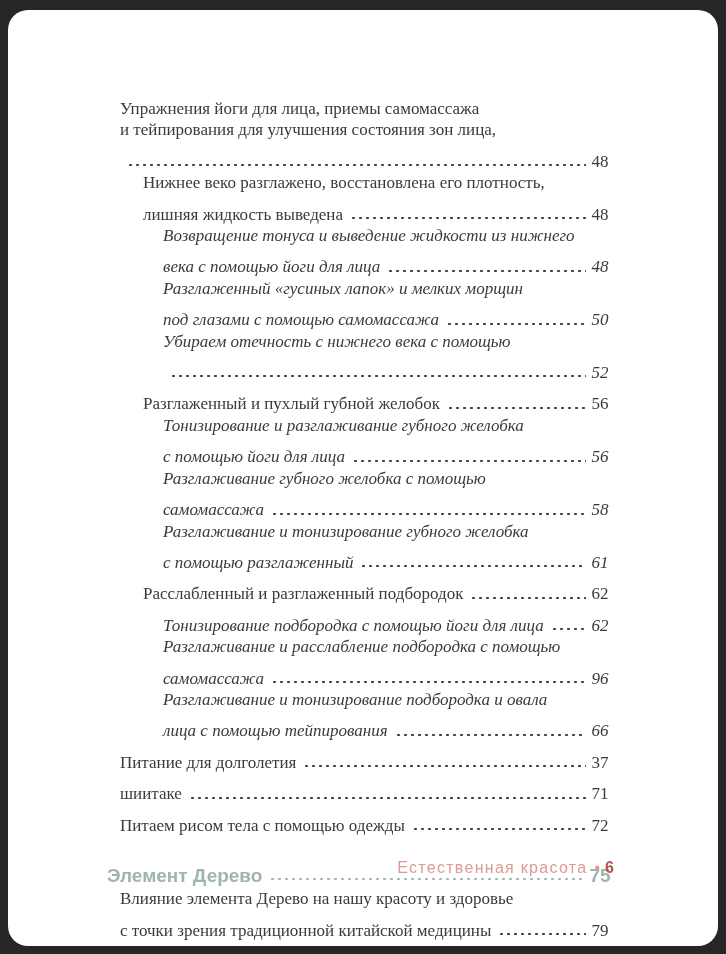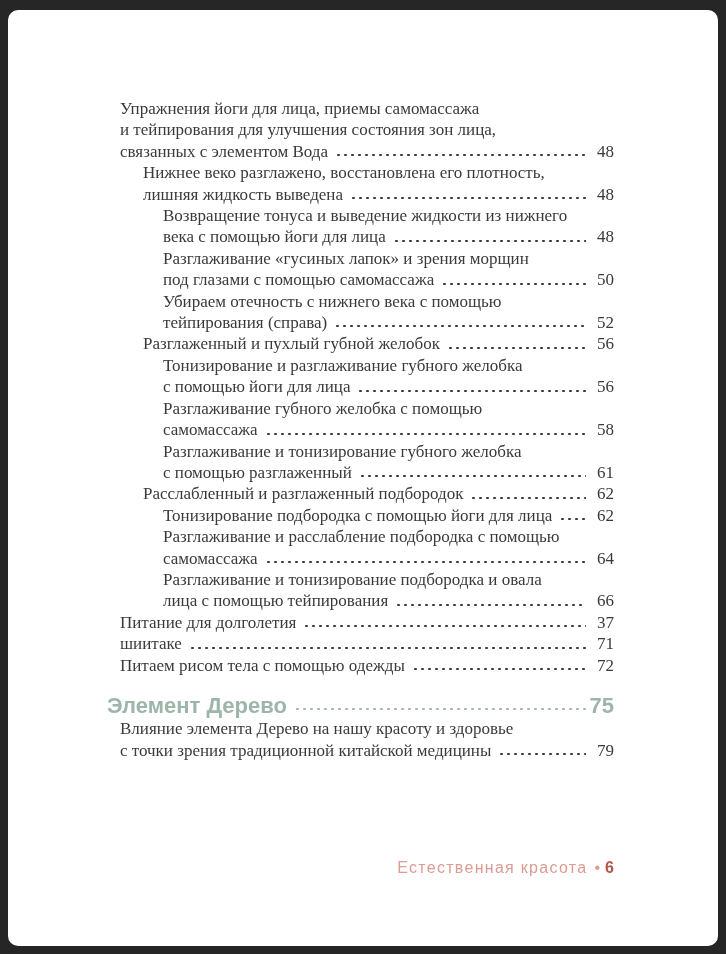--- a/index.html
+++ b/index.html
@@ -13,58 +13,59 @@
     box-sizing: border-box;
     width: 726px; height: 954px;
     background: var(--frame-color, #262626);
     padding: 10px 8px 8px 8px;
   }
   .page {
     position: relative;
     box-sizing: border-box;
     width: 100%; height: 100%;
     background: var(--page-bg, #ffffff);
-    border-radius: 10px;
+    border-radius: 20px;
   }
   .toc {
     box-sizing: border-box;
     padding: 88px 104px 0 112px;
     font-size: 17px;
     line-height: 21.4px;
     color: var(--body-text, #3a3a3a);
   }
   .entry { margin: 0; }
   .entry.lvl2 { margin-left: 23px; font-family: Liberation Serif, serif; }
   .entry.lvl3 { margin-left: 43px; }
-  .entry.italic { }
+  .entry.italic { font-style: italic; }
   .entry.chapter {
     font-family: "Liberation Sans", sans-serif;
     font-weight: bold;
-    font-size: 22px;
+    font-size: 19px;
     color: var(--chapter-green, #9eb6a9);
     margin-left: -13px;
     margin-top: 19px;
     margin-bottom: 2px;
   }
   .line { white-space: nowrap; }
   .line.last { display: flex; align-items: baseline; }
   .line .txt { flex: 0 0 auto; }
   .leader {
     flex: 1 1 auto;
     align-self: stretch;
     margin-left: 7px;
     background-image: radial-gradient(circle, currentColor 1.05px, transparent 1.4px);
     background-size: 7px 4px;
     background-repeat: repeat-x;
     background-position: left calc(100% - 5px);
   }
   .pagenum {
     flex: 0 0 auto;
     width: 28px;
-    text-align: right;
+    text-align: center;
+    margin-top: 10px;
   }
   .footer {
     position: absolute;
     top: 849px;
     right: 104px;
     font-family: "Liberation Sans", sans-serif;
     font-size: 16px;
     letter-spacing: 1.3px;
     color: var(--footer-text, #dc9b93);
     white-space: nowrap;
@@ -81,21 +82,20 @@
 <body>
 
 <div class="frame">
   <div class="page">
 
     <div class="toc" id="toc">
         <div class="entry lvl1">
           <div class="line">Упражнения йоги для лица, приемы самомассажа</div>
           <div class="line">и тейпирования для улучшения состояния зон лица,</div>
           <div class="line last">
-            <span class="txt">связанных с элементом Вода</span>
             <span class="leader"></span>
             <span class="pagenum">48</span>
           </div>
         </div>
         <div class="entry lvl2">
           <div class="line">Нижнее веко разглажено, восстановлена его плотность,</div>
           <div class="line last">
             <span class="txt">лишняя жидкость выведена</span>
             <span class="leader"></span>
             <span class="pagenum">48</span>
@@ -103,31 +103,30 @@
         </div>
         <div class="entry lvl3 italic">
           <div class="line">Возвращение тонуса и выведение жидкости из нижнего</div>
           <div class="line last">
             <span class="txt">века с помощью йоги для лица</span>
             <span class="leader"></span>
             <span class="pagenum">48</span>
           </div>
         </div>
         <div class="entry lvl3 italic">
-          <div class="line">Разглаживание «гусиных лапок» и зрения морщин</div>
+          <div class="line">Разглаженный «гусиных лапок» и мелких морщин</div>
           <div class="line last">
             <span class="txt">под глазами с помощью самомассажа</span>
             <span class="leader"></span>
             <span class="pagenum">50</span>
           </div>
         </div>
         <div class="entry lvl3 italic">
           <div class="line">Убираем отечность с нижнего века с помощью</div>
           <div class="line last">
-            <span class="txt">тейпирования (справа)</span>
             <span class="leader"></span>
             <span class="pagenum">52</span>
           </div>
         </div>
         <div class="entry lvl2">
           <div class="line last">
             <span class="txt">Разглаженный и пухлый губной желобок</span>
             <span class="leader"></span>
             <span class="pagenum">56</span>
           </div>
@@ -168,21 +167,21 @@
             <span class="txt">Тонизирование подбородка с помощью йоги для лица</span>
             <span class="leader"></span>
             <span class="pagenum">62</span>
           </div>
         </div>
         <div class="entry lvl3 italic">
           <div class="line">Разглаживание и расслабление подбородка с помощью</div>
           <div class="line last">
             <span class="txt">самомассажа</span>
             <span class="leader"></span>
-            <span class="pagenum">64</span>
+            <span class="pagenum">96</span>
           </div>
         </div>
         <div class="entry lvl3 italic">
           <div class="line">Разглаживание и тонизирование подбородка и овала</div>
           <div class="line last">
             <span class="txt">лица с помощью тейпирования</span>
             <span class="leader"></span>
             <span class="pagenum">66</span>
           </div>
         </div>

